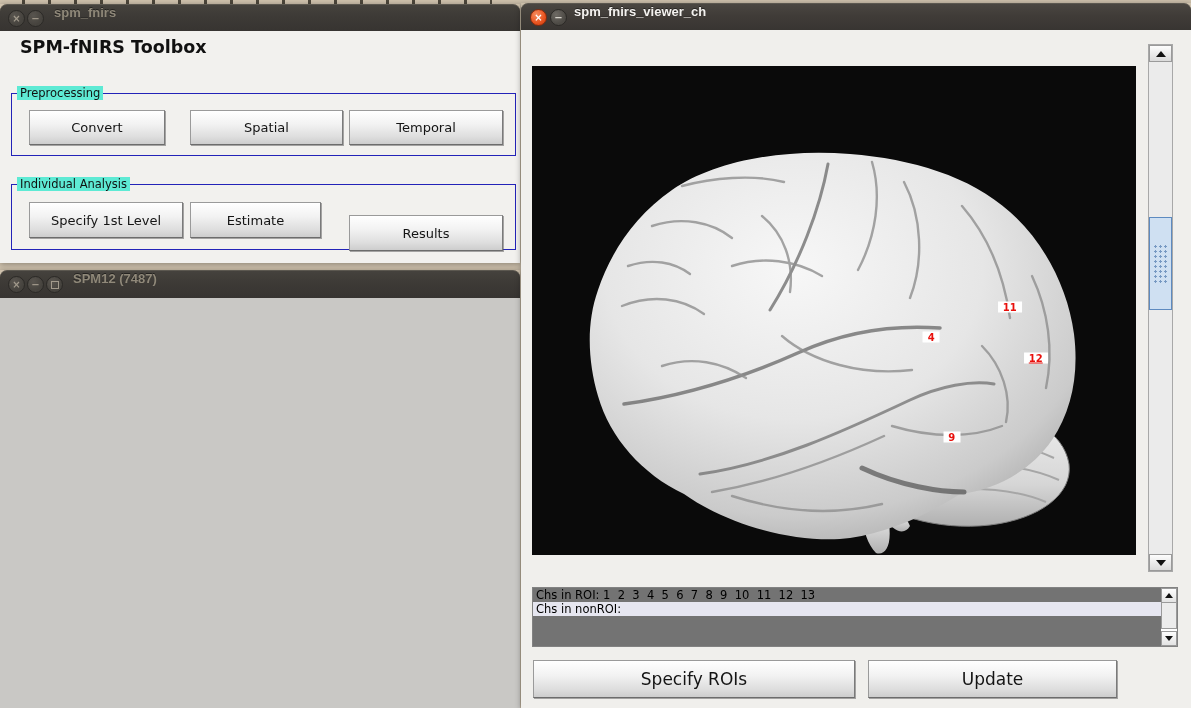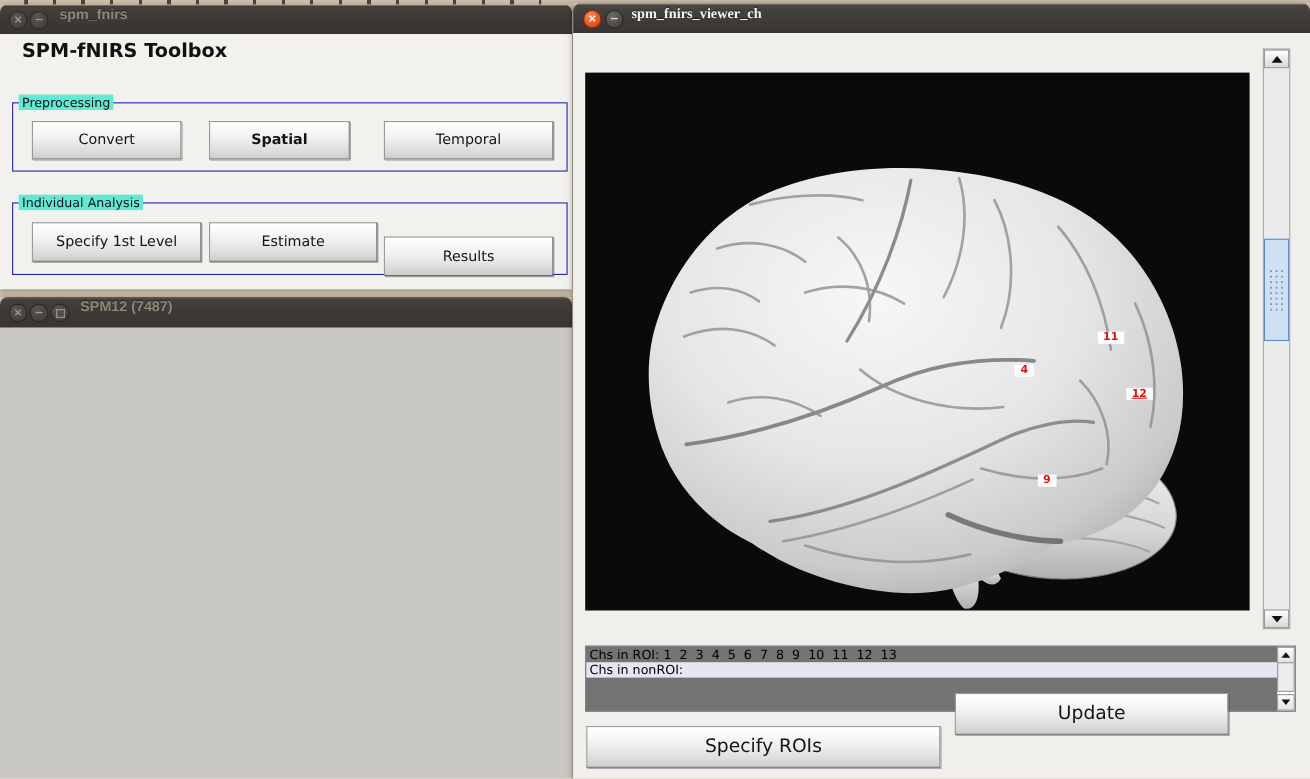--- a/index.html
+++ b/index.html
@@ -19,21 +19,21 @@
     border-radius:7px 7px 0 0;
     background:linear-gradient(180deg,#4a4641 0%, #403c38 45%, #383532 100%);
     border-top:1px solid #5c5850; box-sizing:border-box;
   }
   .titlebar.inactive{ background:linear-gradient(180deg,#45423d 0%, #3d3a36 45%, #373431 100%); }
   .title-text{
     position:absolute; top:0; height:27px; line-height:27px;
     font:bold 13px "Liberation Sans", sans-serif;
     text-shadow:0 -1px 0 rgba(0,0,0,.45);
   }
-  .title-text.active{ color:#f4f2ef;font-family:Liberation Serif, serif; }
+  .title-text.active{ color:#f4f2ef; }
   .title-text.inactive{ color:#8f8879; }
   .wbtn{
     position:absolute; top:5px; width:17px; height:17px; border-radius:50%;
     box-sizing:border-box; display:flex; align-items:center; justify-content:center;
     font:bold 10px "DejaVu Sans", sans-serif; cursor:default;
   }
   .wbtn.dim{ background:radial-gradient(circle at 35% 30%, #59554f, #46433e 65%);
     border:1px solid #2b2926; color:#a29a8c; }
   .wbtn.close-active{ background:radial-gradient(circle at 35% 30%, #f68b5e, var(--orange,#e8531f) 60%, #c03c11);
     border:1px solid #862a0d; color:#fff; }
@@ -146,28 +146,28 @@
       <span class="wbtn dim" style="left:27px">−</span>
       <span class="title-text inactive" style="left:54px">spm_fnirs</span>
     </div>
     <div class="win-content">
       <div class="app-heading">SPM-fNIRS Toolbox</div>
 
       <div class="groupbox" style="top:62px; height:63px;">
         <span class="groupbox-label">Preprocessing</span>
       </div>
       <div class="mbtn" style="left:29px; top:79px; width:136px; height:35px;">Convert</div>
-      <div class="mbtn" style="left:190px; top:79px; width:128px; height:35px;font-weight:bold;">Spatial</div>
+      <div class="mbtn" style="left:190px; top:79px; width:153px; height:35px;">Spatial</div>
       <div class="mbtn" style="left:349px; top:79px; width:154px; height:35px;">Temporal</div>
 
       <div class="groupbox" style="top:153px; height:66px;">
         <span class="groupbox-label">Individual Analysis</span>
       </div>
       <div class="mbtn" style="left:29px; top:171px; width:154px; height:36px;">Specify 1st Level</div>
-      <div class="mbtn" style="left:190px; top:171px; width:153px; height:36px;">Estimate</div>
+      <div class="mbtn" style="left:190px; top:171px; width:131px; height:36px;">Estimate</div>
       <div class="mbtn" style="left:349px; top:184px; width:154px; height:36px;">Results</div>
     </div>
   </div>
 
   <div class="window" id="win-spm12">
     <div class="titlebar inactive">
       <span class="wbtn dim" style="left:8px">×</span>
       <span class="wbtn dim" style="left:27px">−</span>
       <span class="wbtn dim" style="left:46px">
           <span class="max-glyph"></span>
@@ -269,16 +269,16 @@
               <span class="tri-up"></span>
             </div>
           <div class="lb-thumb"></div>
           <div class="lb-btn down">
               <span class="tri-down"></span>
             </div>
         </div>
       </div>
 
       <div class="mbtn viewer-btn" style="left:12px; top:630px; width:322px; height:38px;">Specify ROIs</div>
-      <div class="mbtn viewer-btn" style="left:347px; top:600px; width:249px; height:38px;">Update</div>
+      <div class="mbtn viewer-btn" style="left:347px; top:630px; width:249px; height:38px;">Update</div>
     </div>
   </div>
 </div>
 
 </body></html>

